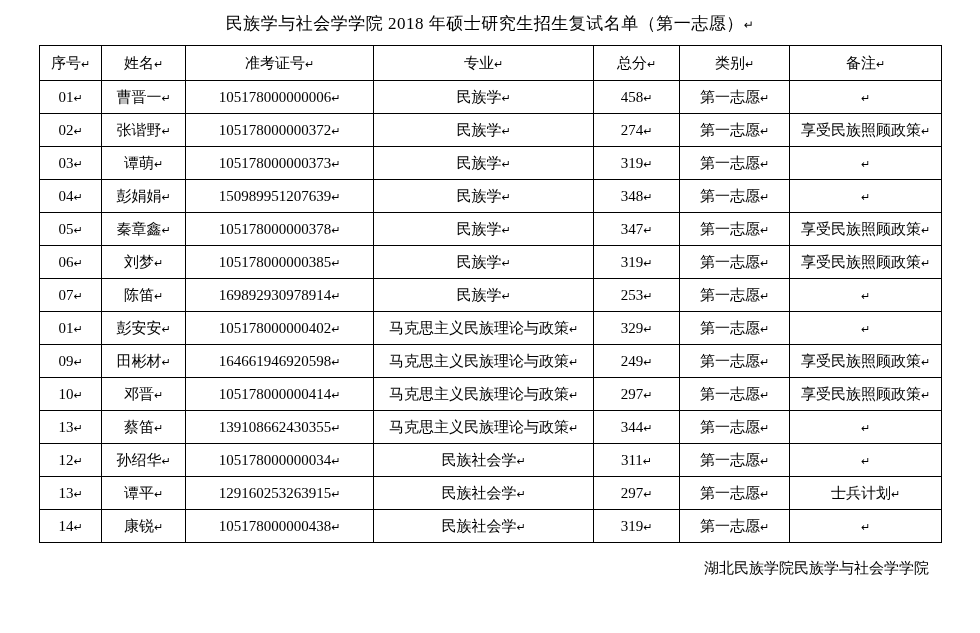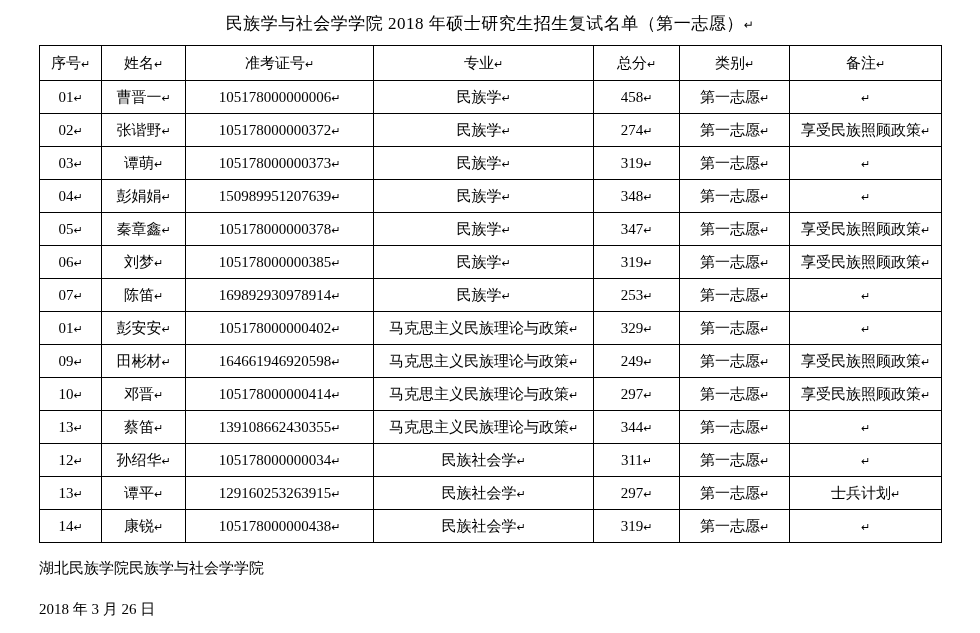--- a/index.html
+++ b/index.html
@@ -69,21 +69,21 @@
   col.c-remark { width: 152px; }
 
   .cellmark {
     font-family: "Liberation Sans", sans-serif;
     font-size: 11px;
     color: #000;
   }
   .footer {
     width: 902px;
     margin: 0 auto;
-    text-align: left;
+    text-align: right;
     font-size: 15px;
   }
   .footer-org {
     padding-top: 16px;
     padding-right: 12px;
   }
   .footer-date {
     padding-top: 22px;
     padding-right: 6px;
   }
@@ -245,16 +245,15 @@
             <td><span>319</span><span class="cellmark">↵</span></td>
             <td><span>第一志愿</span><span class="cellmark">↵</span></td>
             <td><span></span><span class="cellmark">↵</span></td>
           </tr>
         </tbody>
     </table>
   </div>
 
   <div class="footer">
     <div class="footer-org">湖北民族学院民族学与社会学学院</div>
-    <div class="footer-date">2018 年 3 月 26 日</div>
   </div>
 
 </div>
 
 </body></html>

